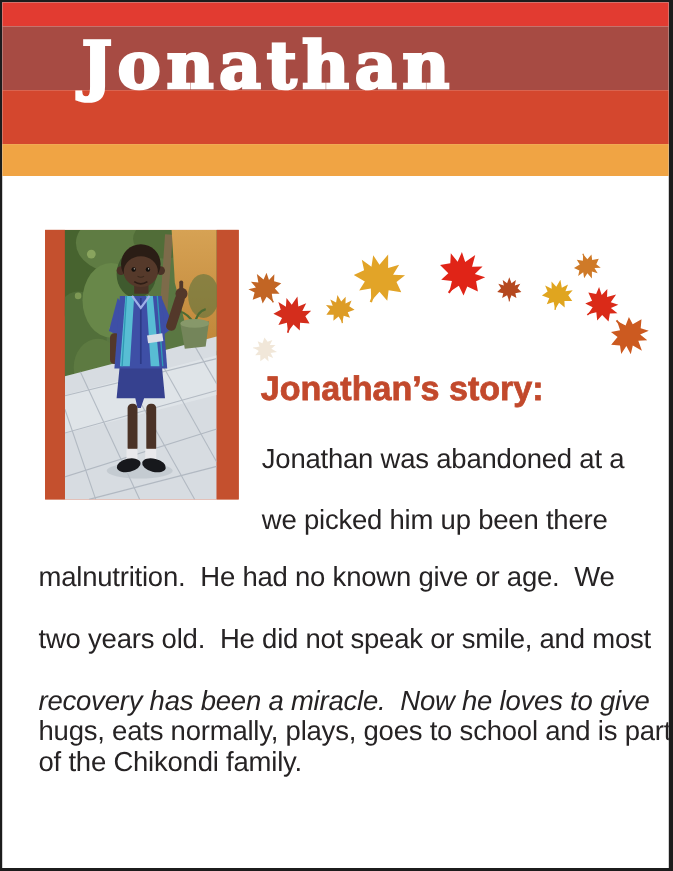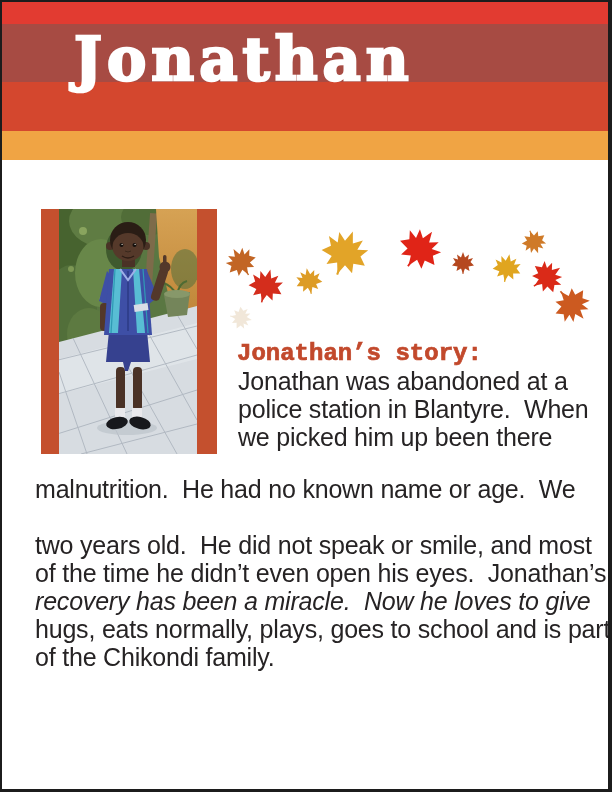--- a/index.html
+++ b/index.html
@@ -26,28 +26,28 @@
     position:absolute;left:39px;top:207px;width:176px;height:245px;
     box-sizing:border-box;
     border-left:18px solid var(--frame-red,#c4502e);
     border-right:20px solid var(--frame-red,#c4502e);
     background:var(--frame-red,#c4502e);
   }
   .photo{display:block;width:138px;height:245px;}
   .leaves{position:absolute;left:218px;top:223px;width:385px;height:110px;overflow:visible;}
   .story-heading{
     position:absolute;left:235px;top:339px;margin:0;
-    font-family:Liberation Mono, monospace;
-    font-weight:bold;font-size:24px;line-height:26px;letter-spacing:0px;
+    font-family:Liberation Sans, sans-serif;
+    font-weight:bold;font-size:31px;line-height:26px;letter-spacing:0px;
     color:var(--heading-red,#c2492c);
     -webkit-text-stroke:0.7px var(--heading-red,#c2492c);
   }
   .story-line{
     position:absolute;height:28px;line-height:28px;white-space:pre;
-    font-size:25px;letter-spacing:-0.2px;color:var(--body-text,#262324);
+    font-size:25px;letter-spacing:-0.2px;color:var(--body-text,#262324);margin-top:36px;
   }
 </style>
 </head>
 <body>
 
 <div class="page">
 
   <div class="stripe s1"></div>
   <div class="stripe s2"></div>
   <div class="stripe s3"></div>
@@ -153,22 +153,20 @@
       <use href="#maple-leaf" transform="translate(507 268) rotate(10) scale(0.6363636363636364)" fill="#e0a51f"></use>
       <use href="#maple-leaf" transform="translate(534 242) rotate(160) scale(0.5454545454545454)" fill="#cf7a28"></use>
       <use href="#maple-leaf" transform="translate(547 277) rotate(55) scale(0.7272727272727273)" fill="#da2a18"></use>
       <use href="#maple-leaf" transform="translate(572 305) rotate(140) scale(0.8181818181818182)" fill="#cc5a20"></use>
       <use href="#maple-leaf" transform="translate(241 318) rotate(100) scale(0.5)" fill="#e6d5bb" opacity="0.55"></use>
     </svg>
 
   <h2 class="story-heading">Jonathan’s story:</h2>
 
   <div class="story-line" style="top:365px;left:236px;">Jonathan was abandoned at a</div>
-  <div class="story-line" style="top:393px;left:236px;">police station in Blantyre.  When</div>
   <div class="story-line" style="top:421px;left:236px;">we picked him up been there</div>
-  <div class="story-line" style="top:473px;left:33px;">malnutrition.  He had no known name or age.  We</div>
+  <div class="story-line" style="top:473px;left:33px;">malnutrition.  He had no known give or age.  We</div>
   <div class="story-line" style="top:529px;left:33px;">two years old.  He did not speak or smile, and most</div>
-  <div class="story-line" style="top:557px;left:33px;">of the time he didn’t even open his eyes.  Jonathan’s</div>
   <div class="story-line" style="top:585px;left:33px;font-style:italic;">recovery has been a miracle.  Now he loves to give</div>
   <div class="story-line" style="top:613px;left:33px;">hugs, eats normally, plays, goes to school and is part</div>
   <div class="story-line" style="top:641px;left:33px;text-align:right;">of the Chikondi family.</div>
 
 </div>
 
 </body></html>

